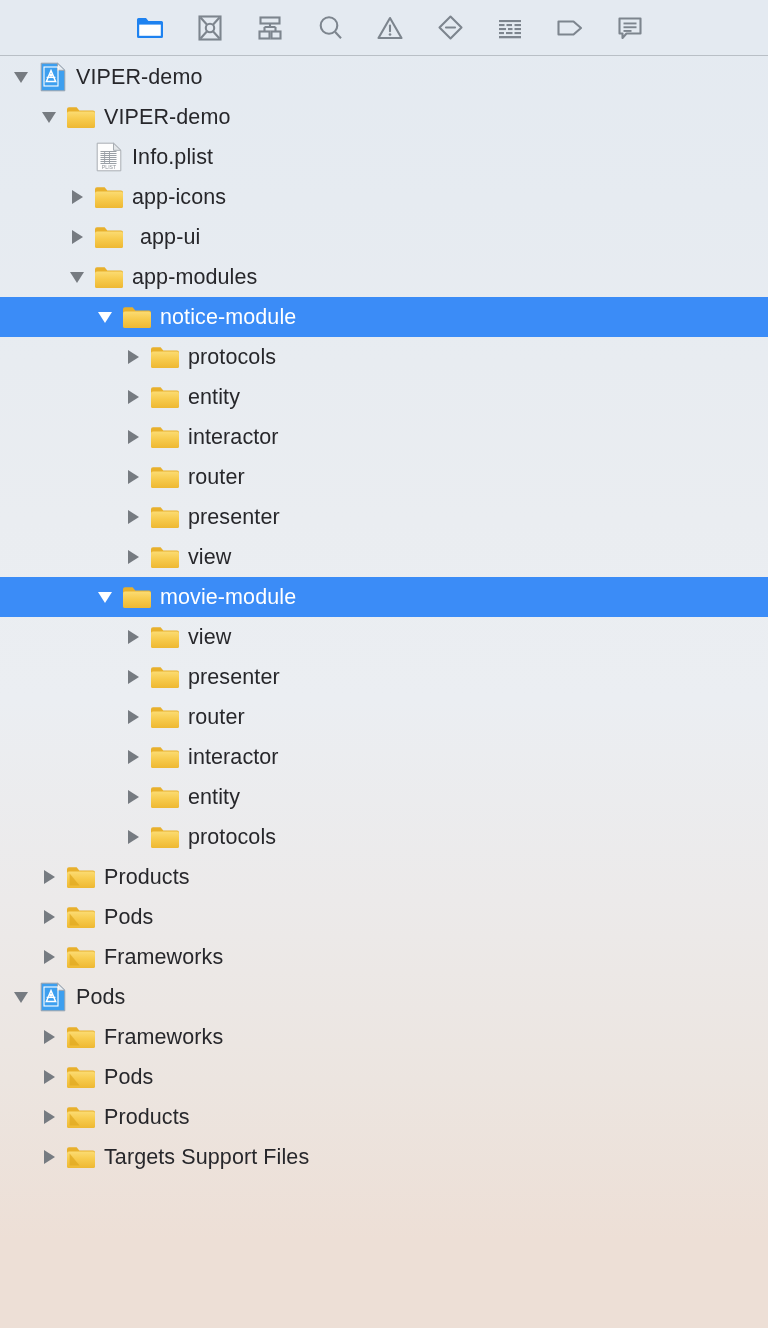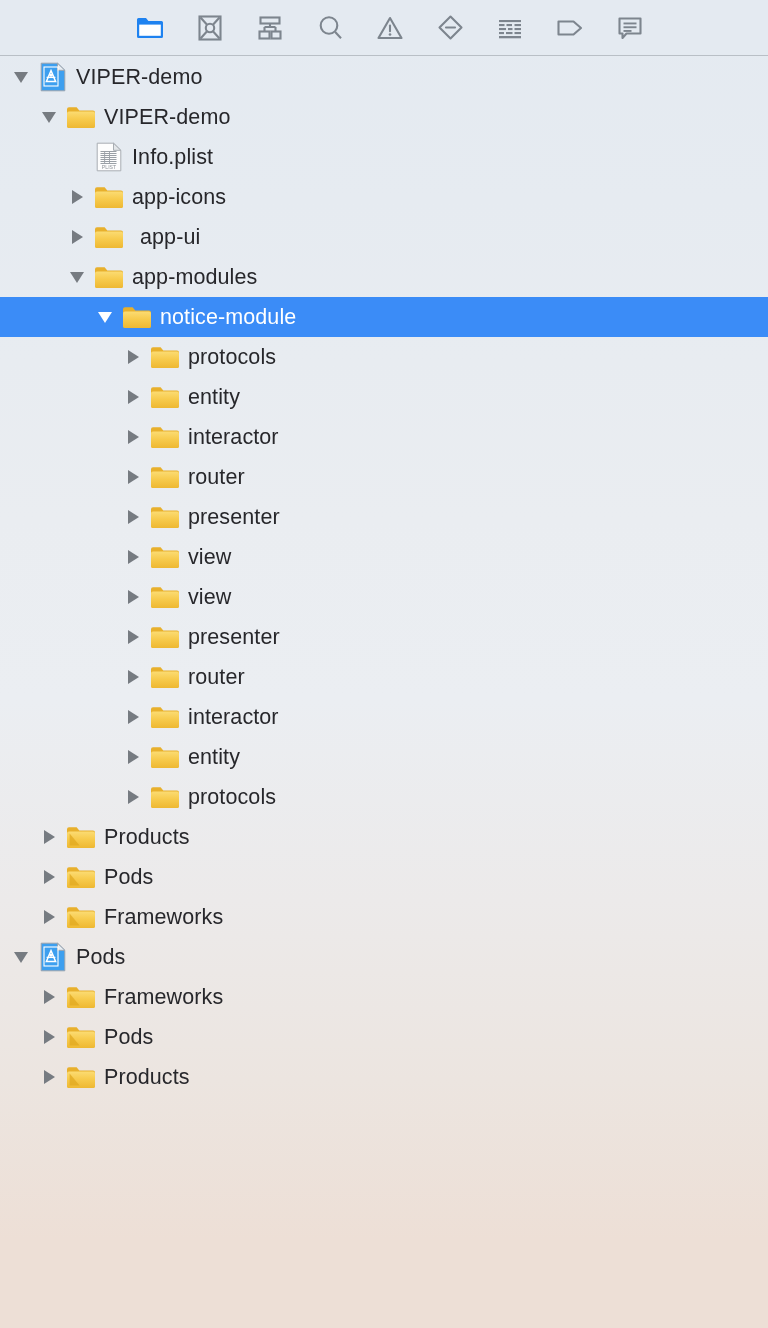--- a/index.html
+++ b/index.html
@@ -454,20 +454,39 @@
                 <stop offset="0.45" stop-color="#f7cb4d"></stop>
                 <stop offset="1" stop-color="#eeb832"></stop>
               </linearGradient>
             </defs>
             <path d="M1 4.2 A2 2 0 0 1 3 2.2 H10.6 L13.3 5.4 H27 A2 2 0 0 1 29 7.4 V21 A2 2 0 0 1 27 23 H3 A2 2 0 0 1 1 21 Z" fill="#e8b02c"></path>
             <path d="M1 8.6 A2 2 0 0 1 3 6.6 H27 A2 2 0 0 1 29 8.6 V21 A2 2 0 0 1 27 23 H3 A2 2 0 0 1 1 21 Z" fill="url(#fg)"></path>
           </svg>
         </div>
         <div class="label" style="left: 188px;">view</div>
       </div>
+      <div class="row selected">
+        <div class="twisty" style="left: 94px;">
+          <div class="tri open"></div>
+        </div>
+        <div class="icon" style="left: 122px;">
+          <svg width="30" height="25" viewBox="0 0 30 25">
+            <defs>
+              <linearGradient id="fg" x1="0" y1="0" x2="0" y2="1">
+                <stop offset="0" stop-color="#fbdb72"></stop>
+                <stop offset="0.45" stop-color="#f7cb4d"></stop>
+                <stop offset="1" stop-color="#eeb832"></stop>
+              </linearGradient>
+            </defs>
+            <path d="M1 4.2 A2 2 0 0 1 3 2.2 H10.6 L13.3 5.4 H27 A2 2 0 0 1 29 7.4 V21 A2 2 0 0 1 27 23 H3 A2 2 0 0 1 1 21 Z" fill="#e8b02c"></path>
+            <path d="M1 8.6 A2 2 0 0 1 3 6.6 H27 A2 2 0 0 1 29 8.6 V21 A2 2 0 0 1 27 23 H3 A2 2 0 0 1 1 21 Z" fill="url(#fg)"></path>
+          </svg>
+        </div>
+        <div class="label" style="left: 160px;">movie-module</div>
+      </div>
       <div class="row">
         <div class="twisty" style="left: 122px;">
           <div class="tri closed"></div>
         </div>
         <div class="icon" style="left: 150px;">
           <svg width="30" height="25" viewBox="0 0 30 25">
             <defs>
               <linearGradient id="fg" x1="0" y1="0" x2="0" y2="1">
                 <stop offset="0" stop-color="#fbdb72"></stop>
                 <stop offset="0.45" stop-color="#f7cb4d"></stop>
@@ -704,15 +723,35 @@
                 <stop offset="1" stop-color="#eeb832"></stop>
               </linearGradient>
             </defs>
             <path d="M1 4.2 A2 2 0 0 1 3 2.2 H10.6 L13.3 5.4 H27 A2 2 0 0 1 29 7.4 V21 A2 2 0 0 1 27 23 H3 A2 2 0 0 1 1 21 Z" fill="#e8b02c"></path>
             <path d="M1 8.6 A2 2 0 0 1 3 6.6 H27 A2 2 0 0 1 29 8.6 V21 A2 2 0 0 1 27 23 H3 A2 2 0 0 1 1 21 Z" fill="url(#gg)"></path>
             <path d="M3.6 8.6 L3.6 20.4 L13.6 20.4 Z" fill="#e0a81f" opacity="0.75"></path>
           </svg>
         </div>
         <div class="label" style="left: 104px;">Products</div>
       </div>
+      <div class="row">
+        <div class="twisty" style="left: 38px;">
+          <div class="tri closed"></div>
+        </div>
+        <div class="icon" style="left: 66px;">
+          <svg width="30" height="25" viewBox="0 0 30 25">
+            <defs>
+              <linearGradient id="gg" x1="0" y1="0" x2="0" y2="1">
+                <stop offset="0" stop-color="#fbdb72"></stop>
+                <stop offset="0.45" stop-color="#f7cb4d"></stop>
+                <stop offset="1" stop-color="#eeb832"></stop>
+              </linearGradient>
+            </defs>
+            <path d="M1 4.2 A2 2 0 0 1 3 2.2 H10.6 L13.3 5.4 H27 A2 2 0 0 1 29 7.4 V21 A2 2 0 0 1 27 23 H3 A2 2 0 0 1 1 21 Z" fill="#e8b02c"></path>
+            <path d="M1 8.6 A2 2 0 0 1 3 6.6 H27 A2 2 0 0 1 29 8.6 V21 A2 2 0 0 1 27 23 H3 A2 2 0 0 1 1 21 Z" fill="url(#gg)"></path>
+            <path d="M3.6 8.6 L3.6 20.4 L13.6 20.4 Z" fill="#e0a81f" opacity="0.75"></path>
+          </svg>
+        </div>
+        <div class="label" style="left: 104px;">Targets Support Files</div>
+      </div>
     </div>
 
 </div>
 
 </body></html>

